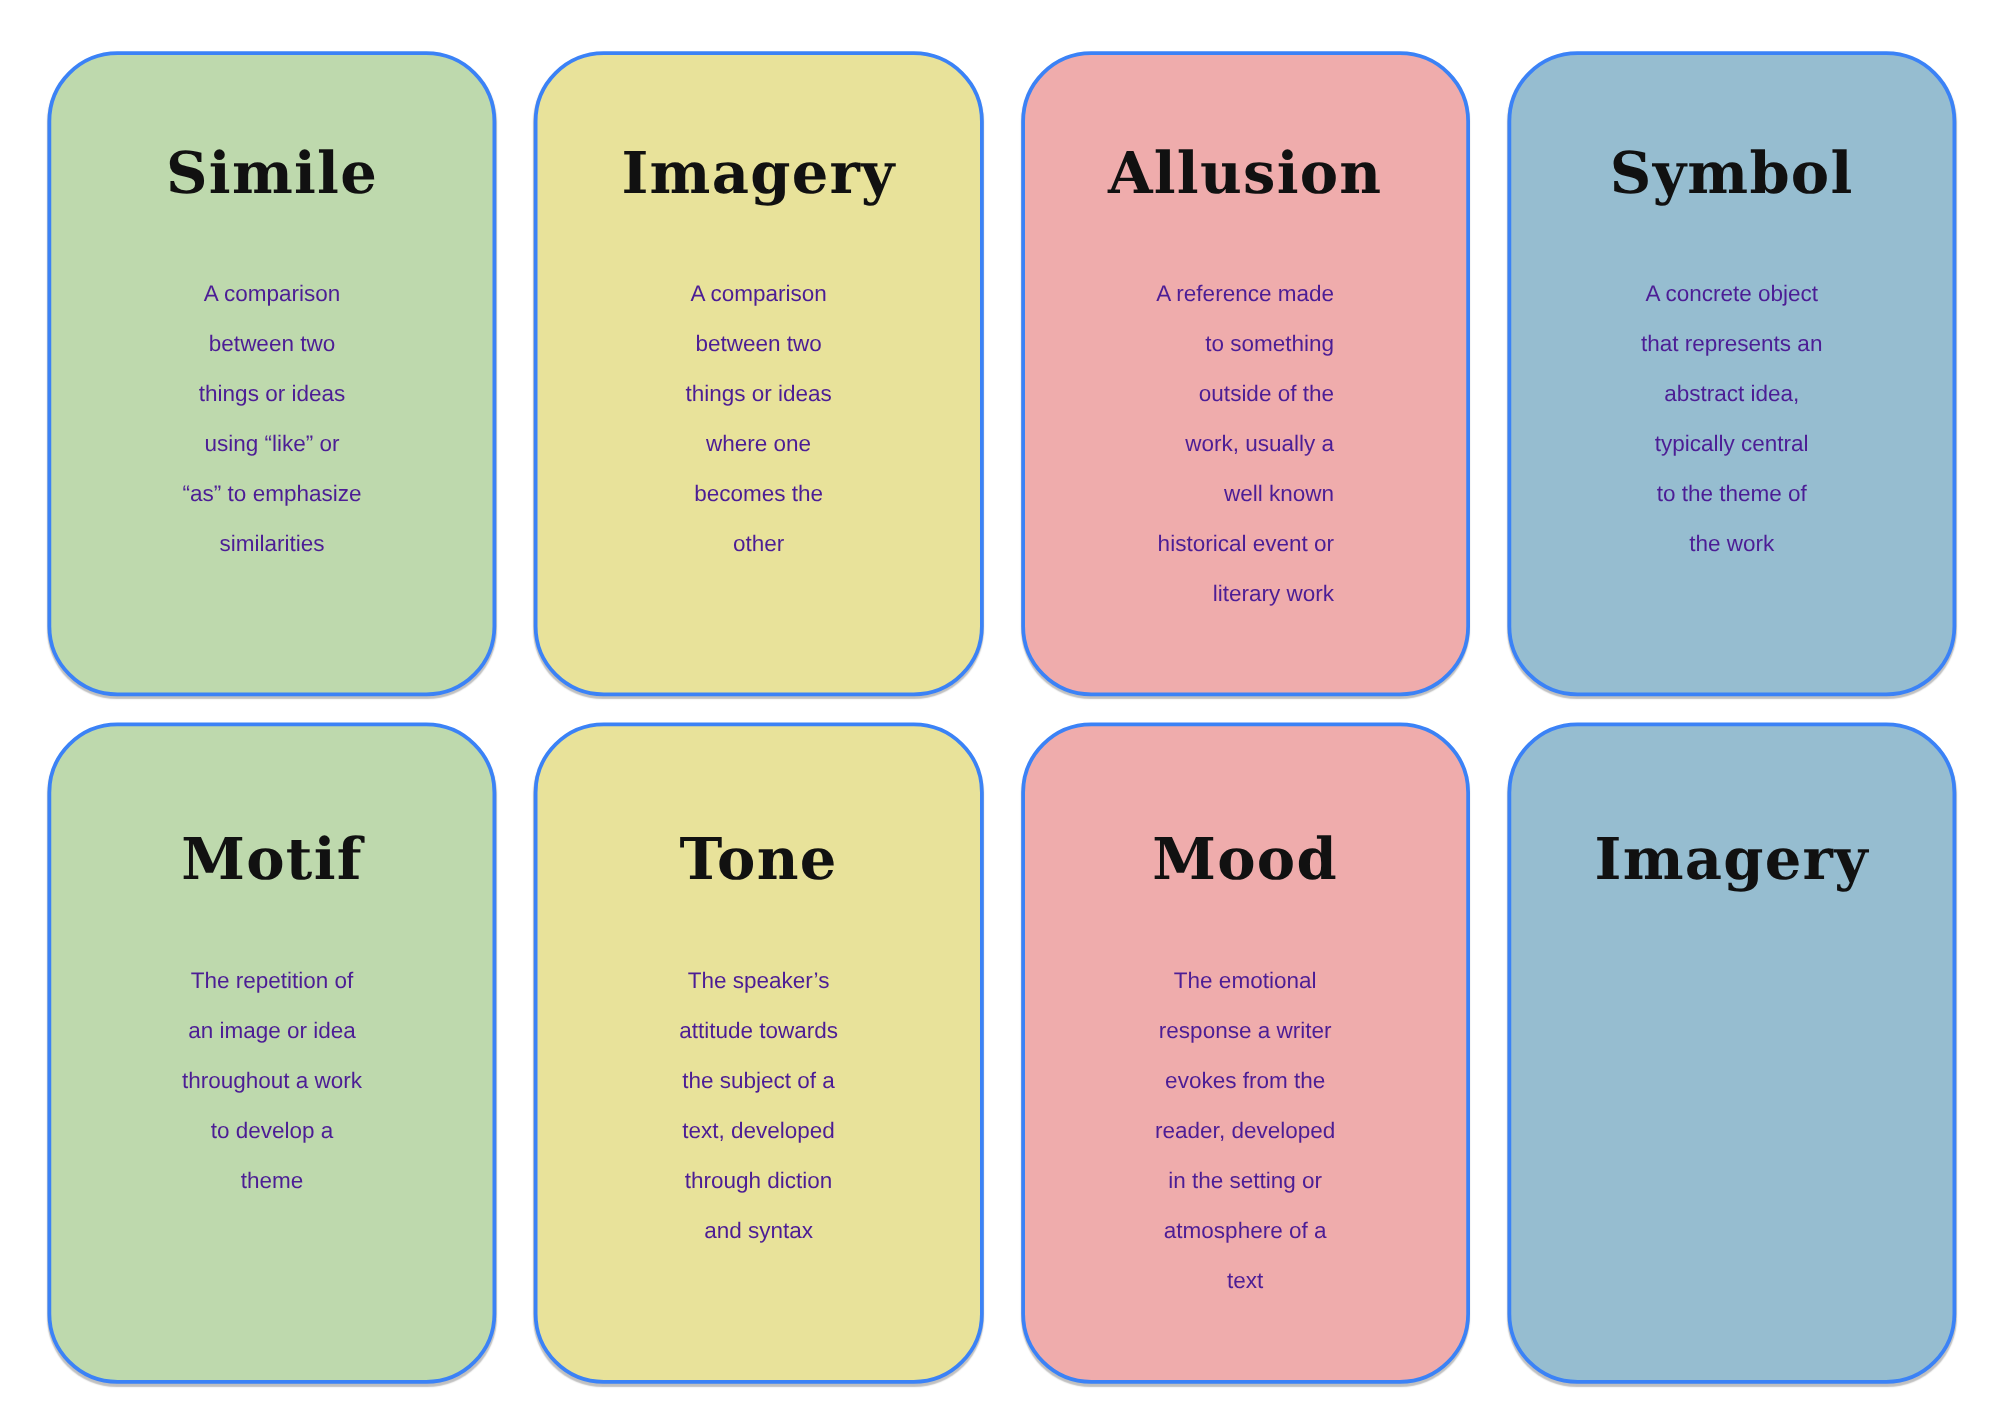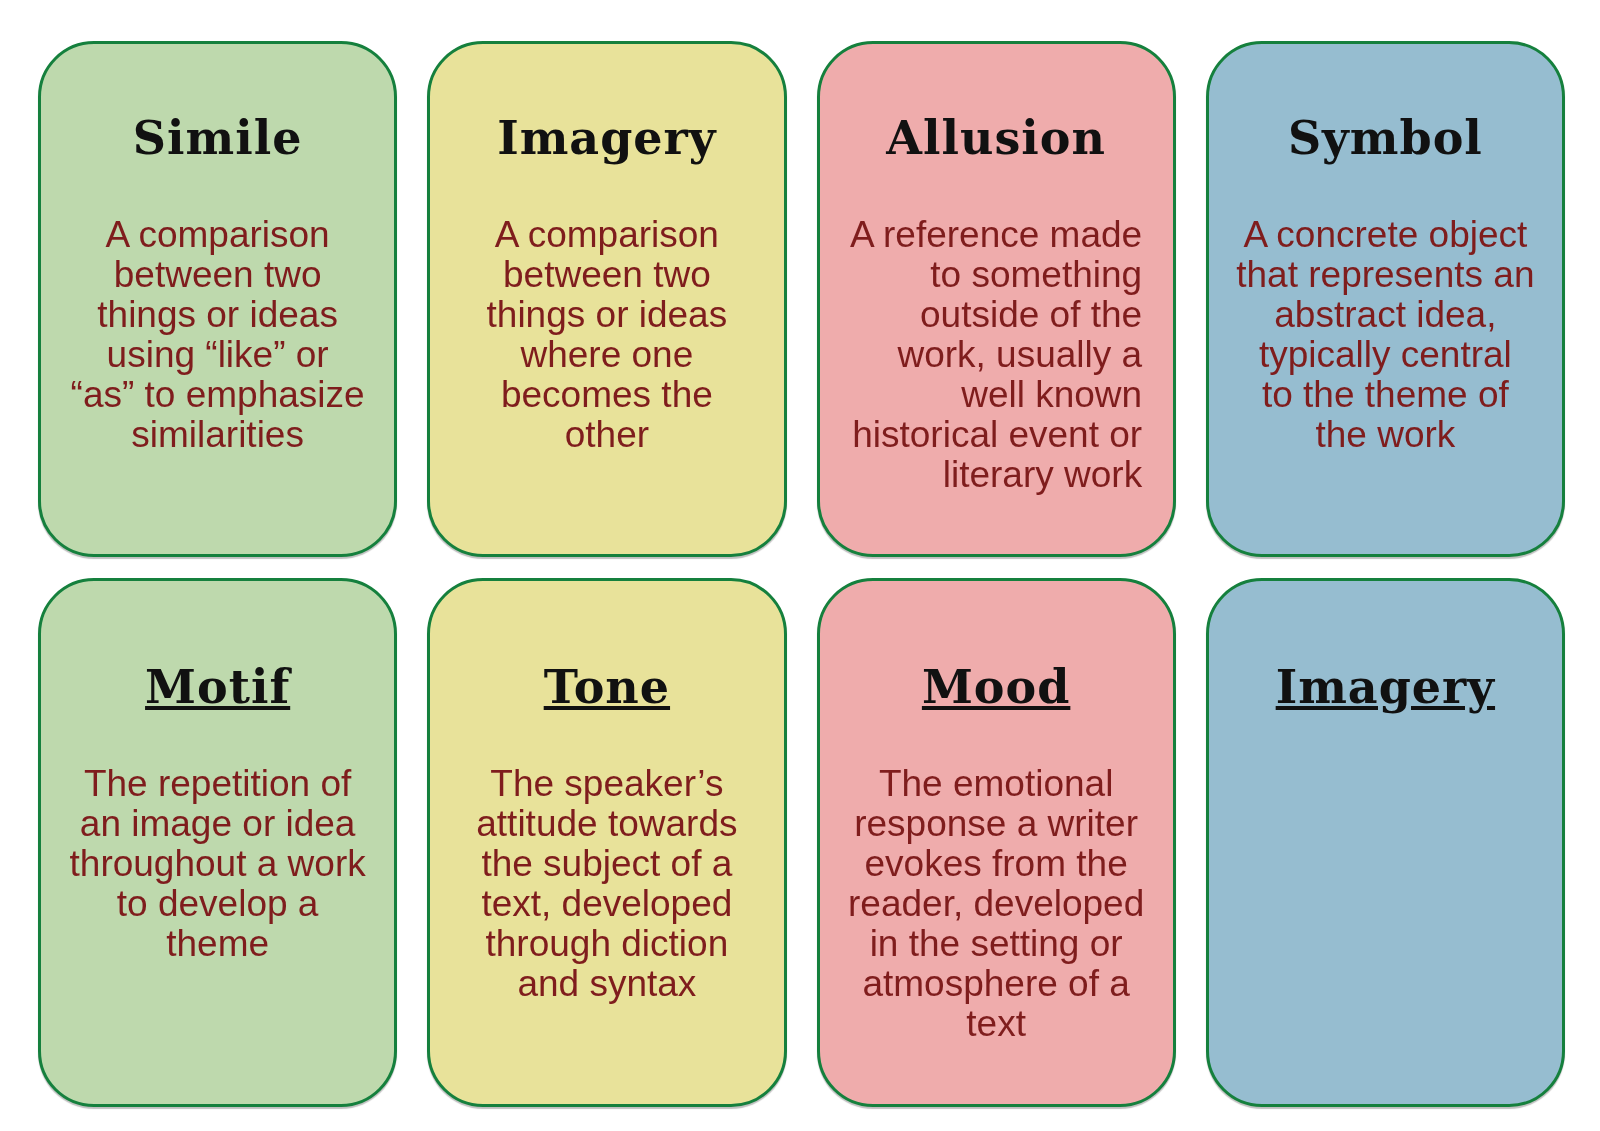--- a/index.html
+++ b/index.html
@@ -14,49 +14,48 @@
     background: #ffffff;
     display: grid;
     grid-template-columns: repeat(4, 1fr);
     grid-template-rows: 516px 529px;
     column-gap: 30px;
     row-gap: 21px;
     padding: 41px 35px 24px 38px;
     font-family: "Liberation Sans", "DejaVu Sans", sans-serif;
   }
   .card {
-    border: 3px solid #15803d;
+    border: 3px solid #3b82f6;
     border-radius: 56px;
     box-sizing: border-box;
     display: flex;
     flex-direction: column;
     align-items: center;
     text-align: center;
     box-shadow: 0 2px 1px rgba(0,0,0,0.25);
     overflow: hidden;
   }
   .card-term {
     margin-top: 68px;
     font-family: "DejaVu Serif", "Liberation Serif", serif;
     font-weight: bold;
     font-size: 46px;
     line-height: 1.15;
     letter-spacing: 1px;
     color: #111111;
   }
   .row2 .card-term {
     margin-top: 80px;
-    text-decoration: underline;
   }
   .card-definition {
     margin-top: 50px;
     padding: 0 14px;
-    font-size: 37px;
+    font-size: 18px;
     line-height: 40px;
-    color: #7f1d1d;
+    color: #4c1d95;
     white-space: pre-line;
   }
 </style>
 </head>
 <body>
 
 <div class="sheet">
 
   <div class="card row1" style="background-color: rgb(190, 217, 173);">
     <div class="card-term">Simile</div>

